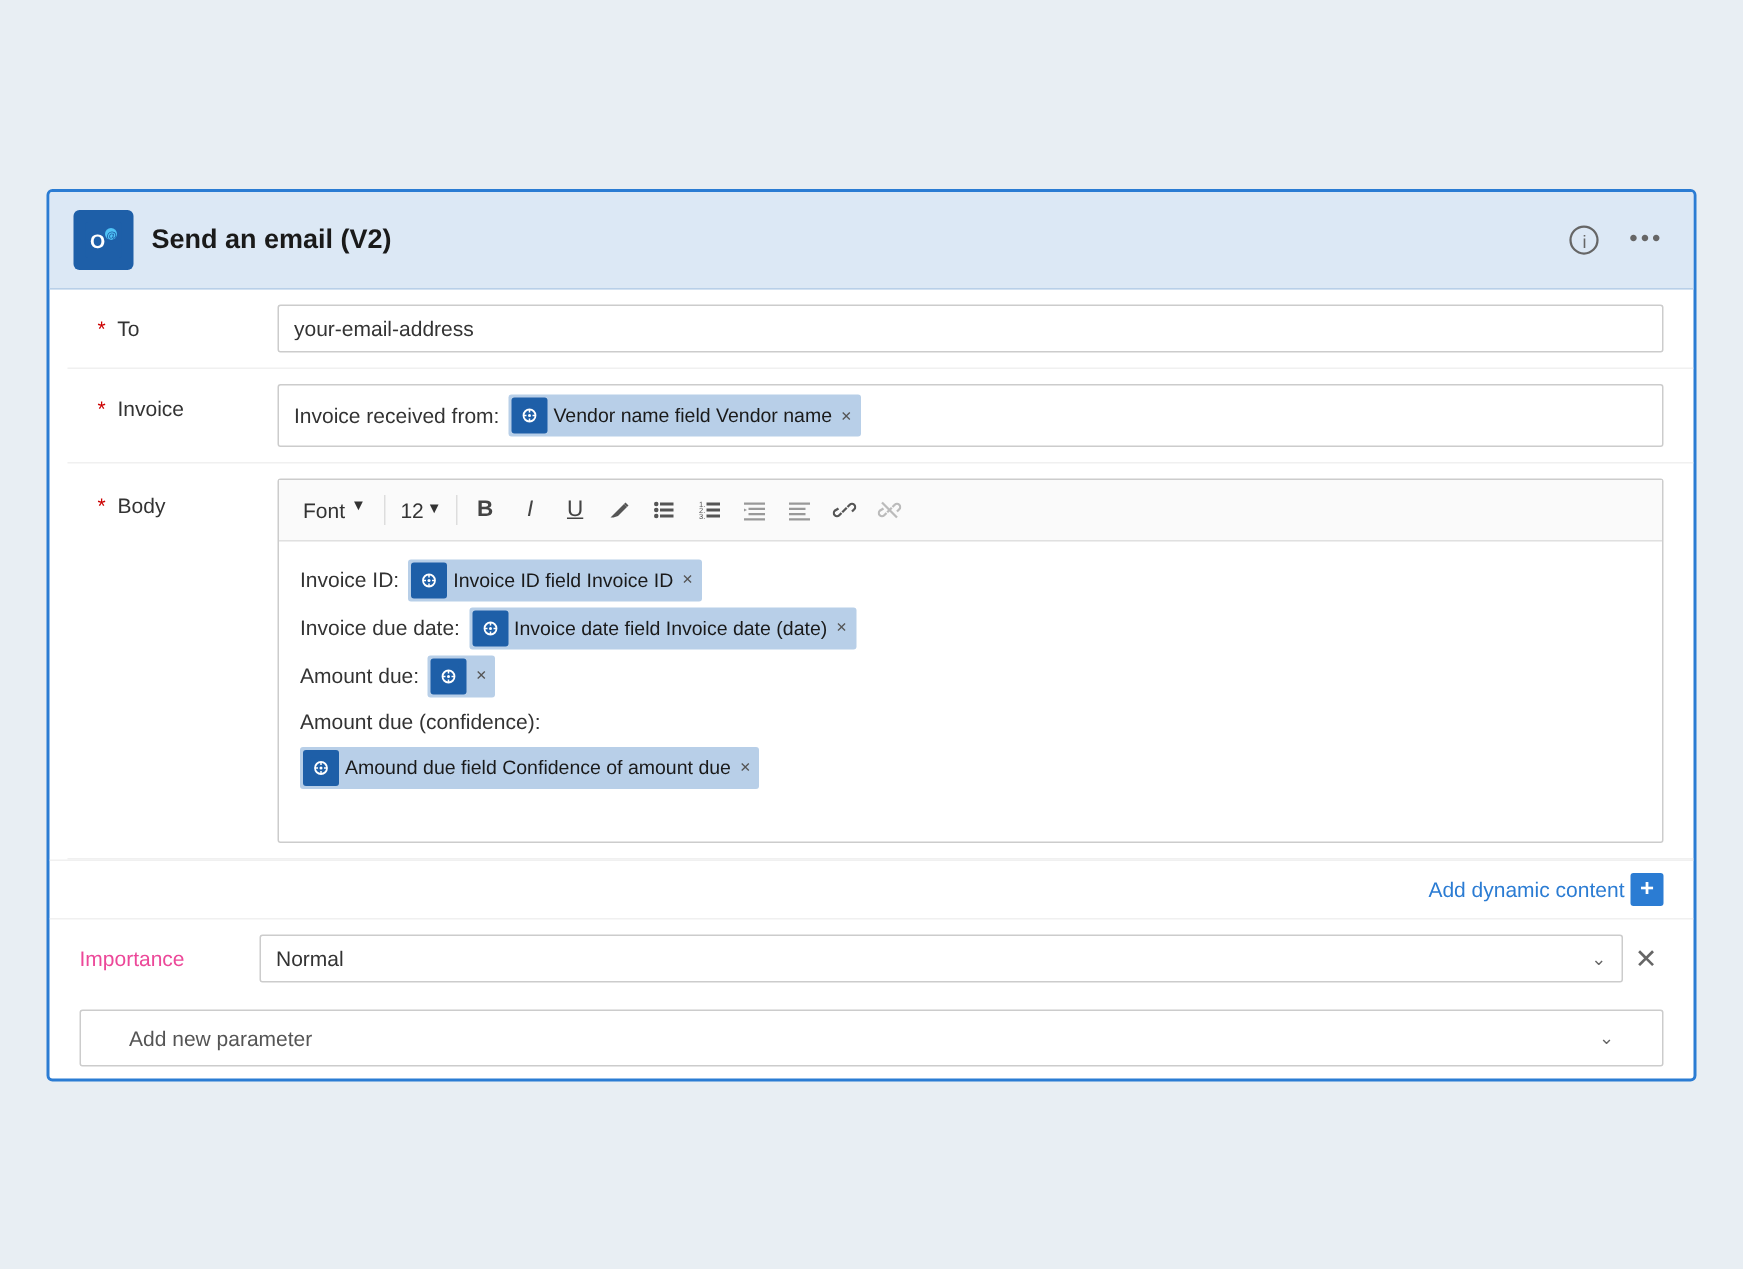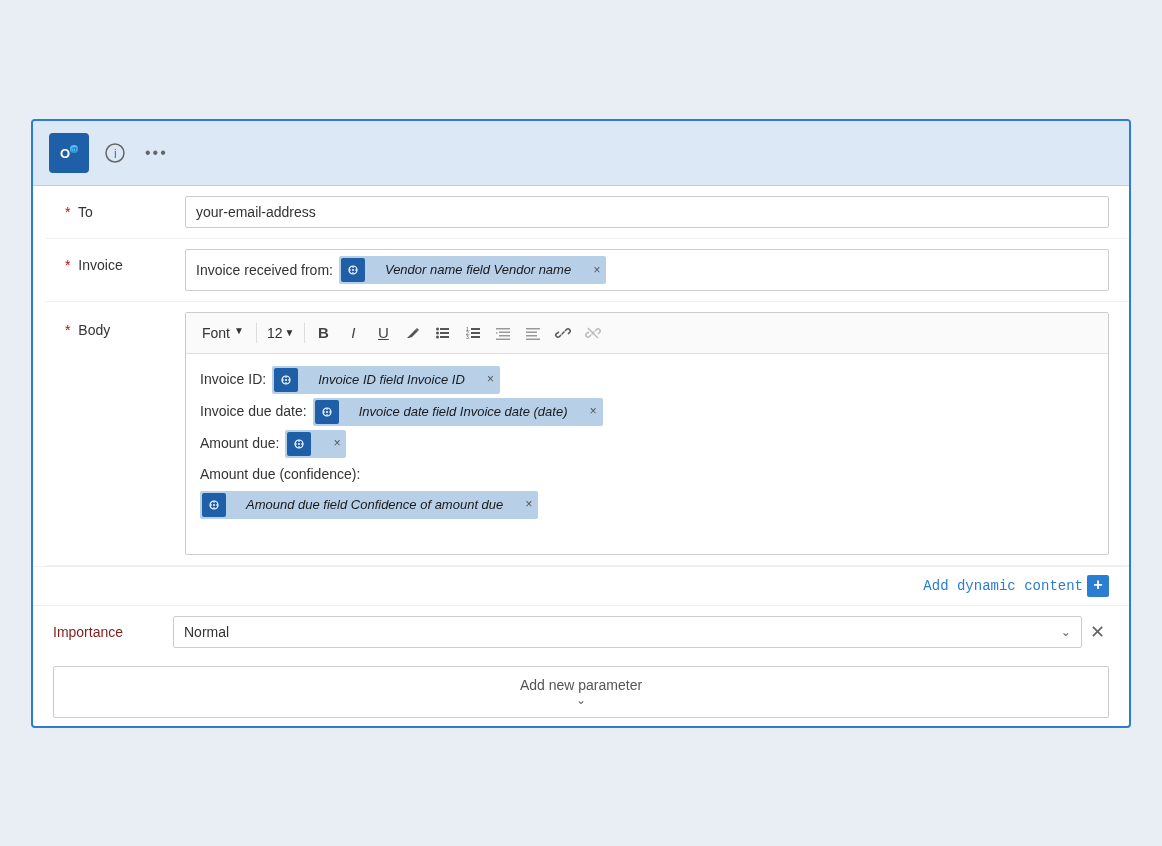--- a/index.html
+++ b/index.html
@@ -108,24 +108,23 @@
     .subject-text {
       color: #333;
       font-size: 14px;
     }
     .dynamic-chip {
       display: inline-flex;
       align-items: center;
       background: #b8cfe8;
       border-radius: 2px;
       padding: 2px 6px 2px 2px;
-      gap: 20px;
+      gap: 4px;
       font-size: 13px;
       color: #1a1a1a;
-      font-style: italic;
     }
     .chip-icon {
       width: 24px;
       height: 24px;
       background: #1e5fa8;
       border-radius: 2px;
       display: inline-flex;
       align-items: center;
       justify-content: center;
       flex-shrink: 0;
@@ -233,21 +232,20 @@
     }
     .add-dynamic-btn {
       display: flex;
       align-items: center;
       gap: 4px;
       background: none;
       border: none;
       color: #2b7cd3;
       cursor: pointer;
       font-size: 14px;
-      font-family: Liberation Mono, monospace;
     }
     .add-dynamic-icon {
       width: 22px;
       height: 22px;
       background: #2b7cd3;
       color: white;
       border-radius: 2px;
       display: flex;
       align-items: center;
       justify-content: center;
@@ -257,21 +255,21 @@
 
     
     .importance-row {
       display: flex;
       align-items: center;
       padding: 10px 20px;
       border-top: 1px solid #f0f0f0;
     }
     .importance-label {
       min-width: 120px;
-      color: #7f1d1d;
+      color: #ec4899;
       font-size: 14px;
     }
     .importance-select-wrap {
       flex: 1;
       display: flex;
       align-items: center;
       gap: 4px;
     }
     .importance-select {
       flex: 1;
@@ -300,21 +298,20 @@
       border-top: 1px solid #e0e0e0;
       margin: 0 20px 8px 20px;
       border: 1px solid #ccc;
       border-radius: 2px;
       display: flex;
       align-items: center;
       justify-content: space-between;
       margin: 8px 20px;
       cursor: pointer;
       color: #555;
-      flex-direction: column;
     }
 
     
     .change-connection-row {
       text-align: center;
       padding: 14px;
       border-top: 1px solid #f0f0f0;
     }
     .change-connection-btn {
       background: none;
@@ -337,20 +334,21 @@
 
   <div class="card-header">
     <div class="header-icon">
       <svg viewBox="0 0 24 24" fill="none">
         <rect width="24" height="24" rx="2" fill="#1e5fa8"></rect>
         <text x="3" y="17" font-size="13" fill="white" font-weight="bold">O</text>
         <circle cx="17" cy="8" r="4" fill="#4fc3f7"></circle>
         <text x="14" y="11" font-size="7" fill="#1e5fa8" font-weight="bold">@</text>
       </svg>
     </div>
+    <span class="header-title">Send an email (V2)</span>
     <div class="header-actions">
       <button class="header-btn">
         <svg width="20" height="20" viewBox="0 0 20 20" fill="none">
           <circle cx="10" cy="10" r="9" stroke="#666" stroke-width="1.5"></circle>
           <text x="9" y="15" font-size="12" fill="#666">i</text>
         </svg>
       </button>
       <button class="header-btn">
         <span style="letter-spacing:2px; color:#666; font-size:16px">•••</span>
       </button>

